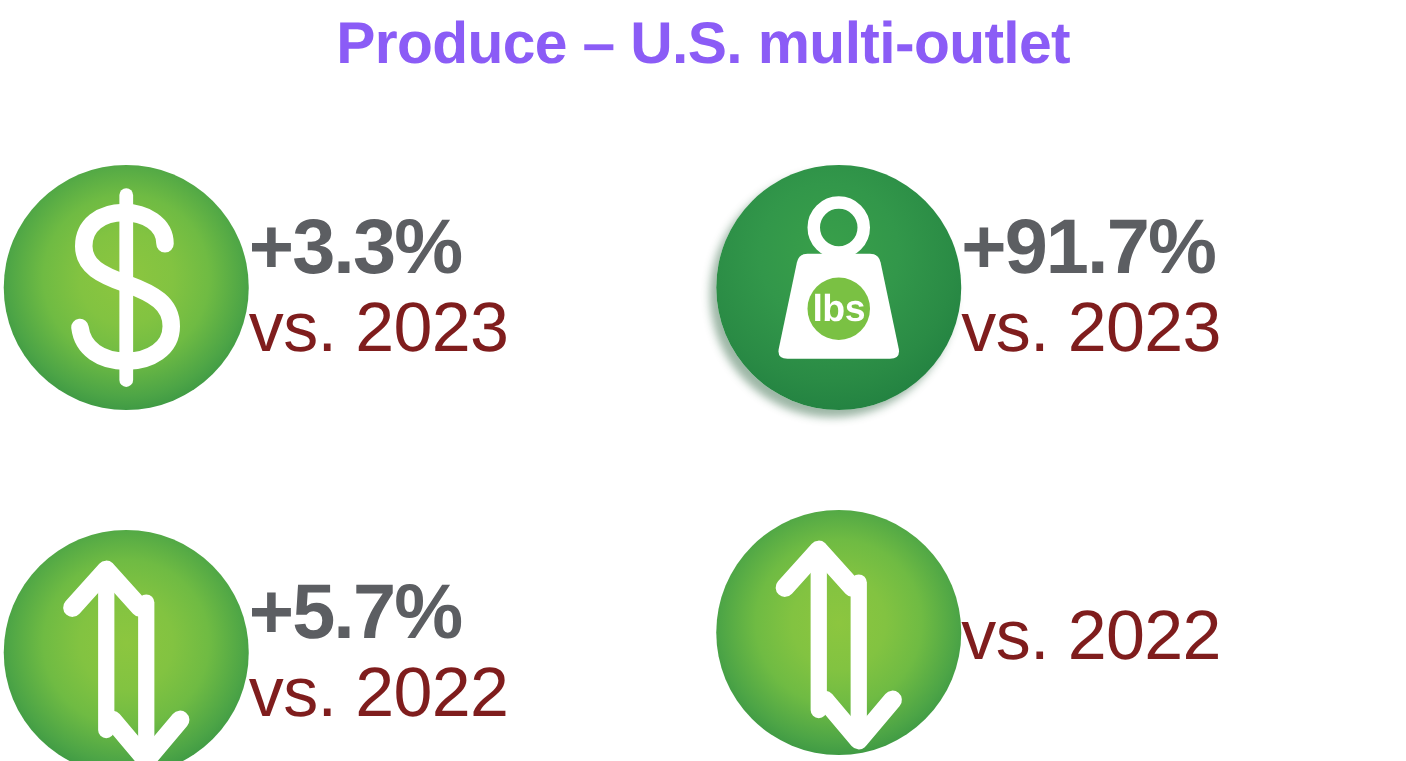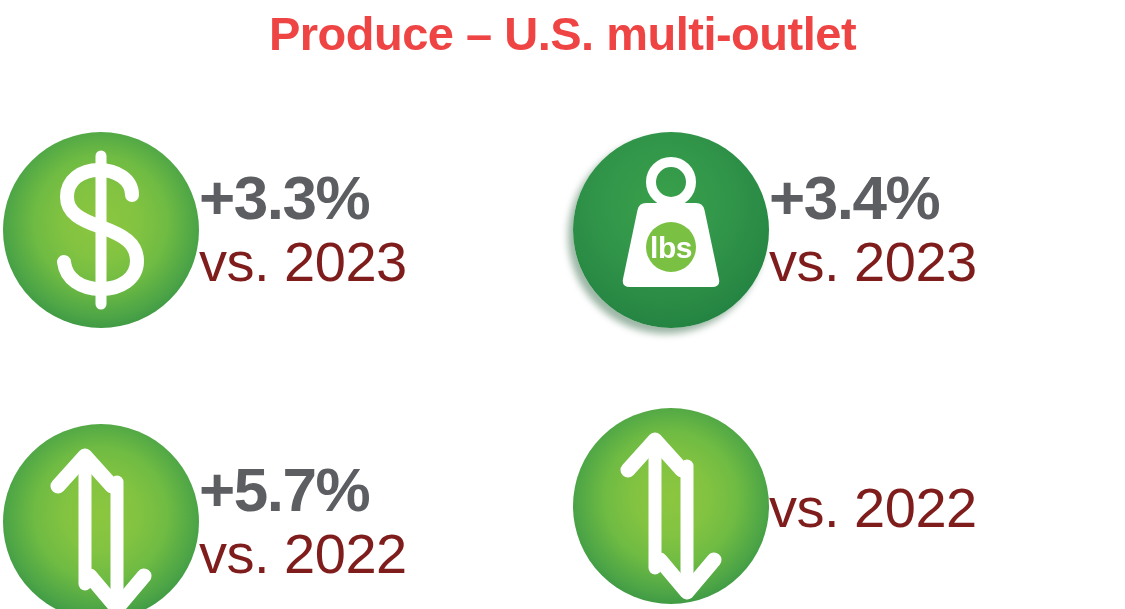--- a/index.html
+++ b/index.html
@@ -25,21 +25,21 @@
   
   #title {
     position: absolute;
     left: 0;
     top: 6px;
     width: 1125px;
     text-align: center;
     font-family: "Liberation Sans", sans-serif;
     font-size: 47px;
     font-weight: bold;
-    color: #ef4444;
+    color: #8b5cf6;
     letter-spacing: -0.5px;
     white-space: nowrap;
   }
 
   
   .stat {
     position: absolute;
     display: flex;
     flex-direction: row;
     align-items: center;
@@ -152,21 +152,21 @@
 
         <circle cx="98" cy="50" r="20" fill="none" stroke="#ffffff" stroke-width="10"></circle>
 
         <path d="M73 71 L123 71 Q130 71 131.5 78 L146 147 Q147.5 155 139 155 L57 155 Q48.5 155 50 147 L64.5 78 Q66 71 73 71 Z" fill="#ffffff"></path>
 
         <circle cx="98" cy="115" r="25" fill="#7ac143"></circle>
         <text class="lbs-text" x="98" y="115" text-anchor="middle" dominant-baseline="central">lbs</text>
       </svg>
     </div>
     <div class="stat-text">
-      <div class="stat-value">+3.4%</div>
+      <div class="stat-value">+91.7%</div>
       <div class="stat-label">vs. 2023</div>
     </div>
   </div>
 
   <div class="stat" id="stat-units">
     <div class="icon-circle gradient">
       <svg class="icon-svg" viewBox="0 0 196 196">
 
         <path d="M82 160 L82 34" stroke="#ffffff" stroke-width="13" stroke-linecap="round" fill="none"></path>
         <path d="M55 62 L82 32 L109 62" stroke="#ffffff" stroke-width="15" stroke-linecap="round" stroke-linejoin="round" fill="none"></path>

